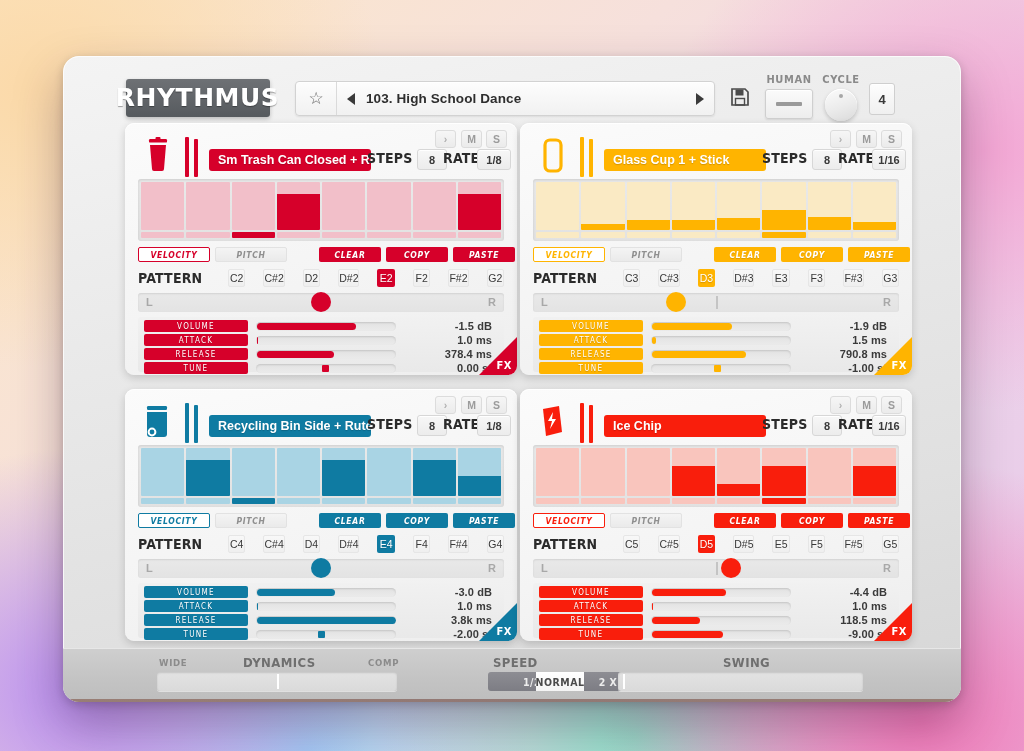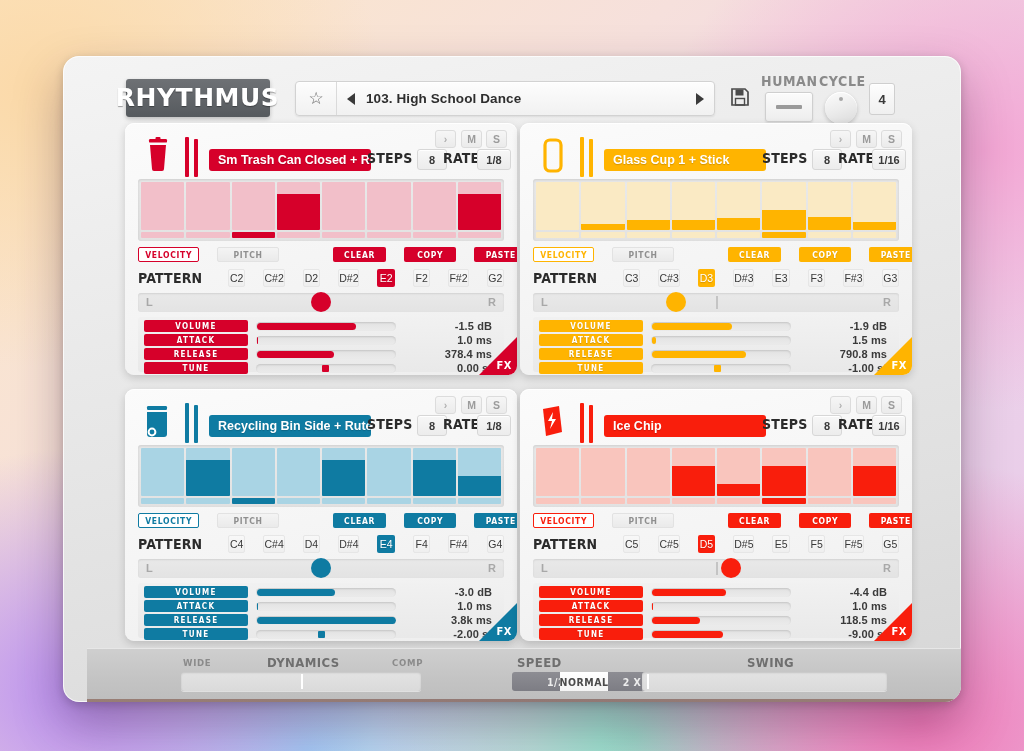--- a/index.html
+++ b/index.html
@@ -81,21 +81,21 @@
   .tri-r { border-top:6px solid transparent; border-bottom:6px solid transparent; border-left:8px solid #3a3a3a; margin-left:auto; }
   #presetname { font-size: 13.5px; font-weight: 700; color: #2e2e2e; letter-spacing:.1px; }
 
   #saveicon {
     position: absolute; left: 666px; top: 30px; width: 22px; height: 22px;
     color: #4b4b4b; cursor: pointer;
   }
 
   .hdrctl { position: absolute; }
   .hdrlbl {
-    font-size: 14px; font-weight: 700; color: #8a8a8a; letter-spacing: .6px;
+    font-size: 11px; font-weight: 700; color: #8a8a8a; letter-spacing: .6px;
     text-align: center; font-family: "DejaVu Sans Condensed","Liberation Sans",sans-serif;
   }
   #human { left: 698px; top: 17px; width: 56px; }
   #humanbtn {
     margin-top: 3px; width: 48px; height: 30px; margin-left: 4px;
     background: linear-gradient(180deg,#fbfbfb,#ededed);
     border: 1px solid #cfcfcf; border-radius: 3px;
     box-shadow: inset 0 1px 0 #fff, 0 1px 2px rgba(0,0,0,.1);
     display: flex; align-items: center; justify-content: center; cursor: pointer;
   }
@@ -186,21 +186,21 @@
   .seq { display: flex; height: 100%; gap: 2px; }
   .stepcol { flex: 1; display: flex; flex-direction: column; }
   .stepbar {
     flex: 1; position: relative; border-radius: 1px; overflow: hidden;
     cursor: pointer;
   }
   .stepfill { position: absolute; left: 0; right: 0; bottom: 0; }
   .steptick { height: 6px; margin-top: 2px; border-radius: 1px; }
 
   
-  .ctlrow { position: absolute; left: 13px; top: 124px; width: 389px; height: 15px; display: flex; gap: 18px; }
+  .ctlrow { position: absolute; left: 13px; top: 124px; width: 389px; height: 15px; display: flex; gap: 5px; font-style: italic; }
   .segbtn {
     height: 15px; border-radius: 2px;
     display: flex; align-items: center; justify-content: center;
     font-size: 8.5px; font-weight: 700; letter-spacing: .7px; cursor: pointer;
     font-family: "DejaVu Sans Condensed","Liberation Sans",sans-serif;
   }
   .seg-vel { width: 72px; background: #fff; }
   .seg-pit { width: 72px; background: linear-gradient(180deg,#f4f4f4,#eaeaea); color:#8f8f8f; border:1px solid #e2e2e2; }
   .seg-sp  { width: 22px; }
   .seg-act { width: 62px; color: #fff; text-shadow: 0 1px 1px rgba(0,0,0,.15); }
@@ -235,21 +235,21 @@
   
   .params {
     position: absolute; left: 13px; top: 194px; width: 366px; height: 55px;
     background: linear-gradient(180deg,#f1f1f1,#e9e9e9);
     border-radius: 3px; padding: 3px 6px;
   }
   .prm { display: flex; align-items: center; height: 12px; margin-bottom: 2px; }
   .prmlbl {
     width: 104px; height: 12px; border-radius: 2px; color: #fff;
     display: flex; align-items: center; justify-content: center;
-    font-size: 8px; font-weight: 700; letter-spacing: 1.3px;
+    font-size: 8px; font-weight: 400; letter-spacing: 1.3px;
     font-family: "DejaVu Sans Condensed","Liberation Sans",sans-serif;
     text-shadow: 0 1px 1px rgba(0,0,0,.2); cursor: pointer;
   }
   .prmtrack {
     width: 140px; height: 9px; margin-left: 8px; position: relative;
     background: linear-gradient(180deg,#e2e2e2,#ebebeb);
     border-radius: 5px; box-shadow: inset 0 1px 2px rgba(0,0,0,.13);
     cursor: pointer; overflow: hidden;
   }
   .prmfill { position: absolute; left: 1px; top: 1px; bottom: 1px; border-radius: 5px; }
@@ -268,21 +268,20 @@
     position: absolute; right: 5px; bottom: 3px; color: #fff;
     font-size: 11px; font-weight: 700; letter-spacing: .5px;
     font-family: "DejaVu Sans Condensed","Liberation Sans",sans-serif;
   }
 
   
   #bottombar {
     position: absolute; left: 0; bottom: 0; width: 898px; height: 54px;
     background: linear-gradient(180deg,#cfcfcf 0%, #c4c4c4 55%, #bdbdbd 100%);
     box-shadow: inset 0 1px 0 rgba(255,255,255,.5);
-    margin-left: 24px;
   }
   #bottombar:after{
     content:""; position:absolute; left:0; right:0; bottom:0; height:3px;
     background: linear-gradient(90deg,#7a4a3a,#6d3f38,#7a4a3a);
     opacity:.55;
   }
   .btmlbl {
     position: absolute; font-weight: 700; color: #8b8b8b;
     font-family: "DejaVu Sans Condensed","Liberation Sans",sans-serif;
   }

